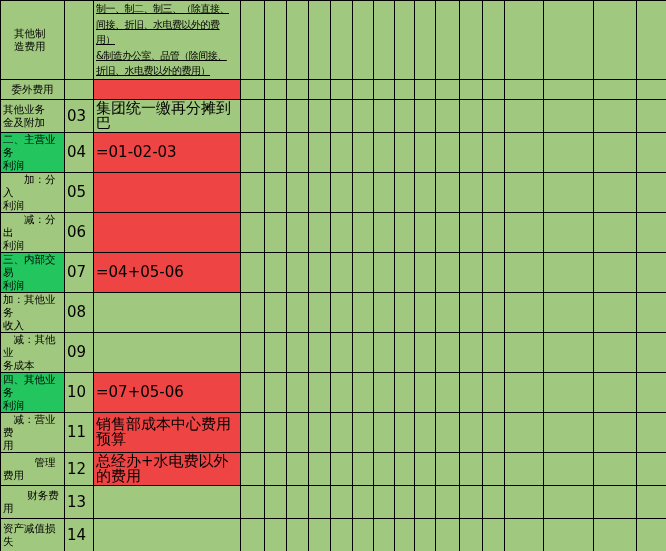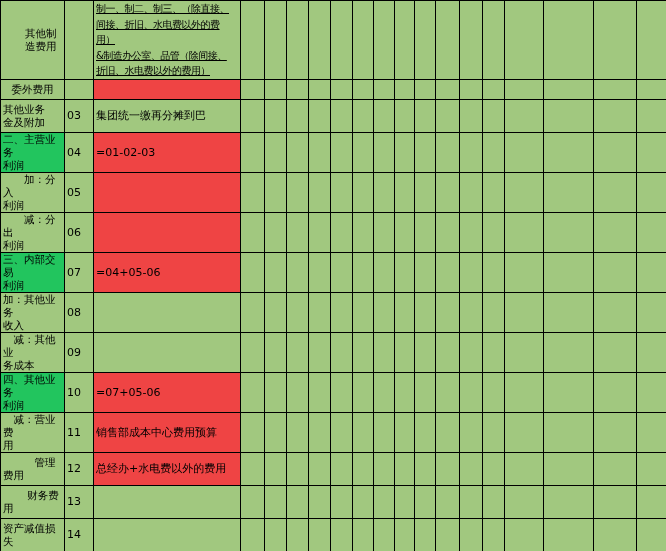--- a/index.html
+++ b/index.html
@@ -21,23 +21,23 @@
     color: #000000;
     font-family: "DejaVu Sans", sans-serif;
   }
   .bg-green { background: #A1C87F; }
   .bg-blue  { background: #22c55e; }
   .bg-white { background: #ef4444; }
   .label-cell {
     font-size: 10.5px; line-height: 13px;
     white-space: pre-wrap; padding: 0 1px;
   }
-  .num-cell { font-size: 11px; text-align: left; }
+  .num-cell { font-size: 15px; text-align: left; }
   .formula-cell {
-    font-size: 11px; line-height: 15px;
+    font-size: 15px; line-height: 15px;
     white-space: pre-wrap; text-align: left;
   }
   .formula-cell.small {
     font-size: 10px; letter-spacing: -0.5px; line-height: 15.5px; text-decoration: underline;
   }
   .align-right { text-align: center; }
 </style>
 </head>
 <body>
 
@@ -59,21 +59,21 @@
         <col style="width: 24px;">
         <col style="width: 23px;">
         <col style="width: 22px;">
         <col style="width: 39px;">
         <col style="width: 50px;">
         <col style="width: 43px;">
         <col style="width: 40px;">
       </colgroup>
     <tbody>
         <tr style="height: 68px;">
-          <td class="label-cell bg-green" style="padding-left: 24px;">其他制
+          <td class="label-cell bg-green" style="padding-left: 13px;">其他制
 造费用</td>
           <td class="num-cell bg-green"></td>
           <td class="formula-cell bg-green small">制一、制二、制三、（除直接、
 间接、折旧、水电费以外的费用）
 &amp;制造办公室、品管（除间接、
 折旧、水电费以外的费用）</td>
           <td class="bg-green"></td>
           <td class="bg-green"></td>
           <td class="bg-green"></td>
           <td class="bg-green"></td>

